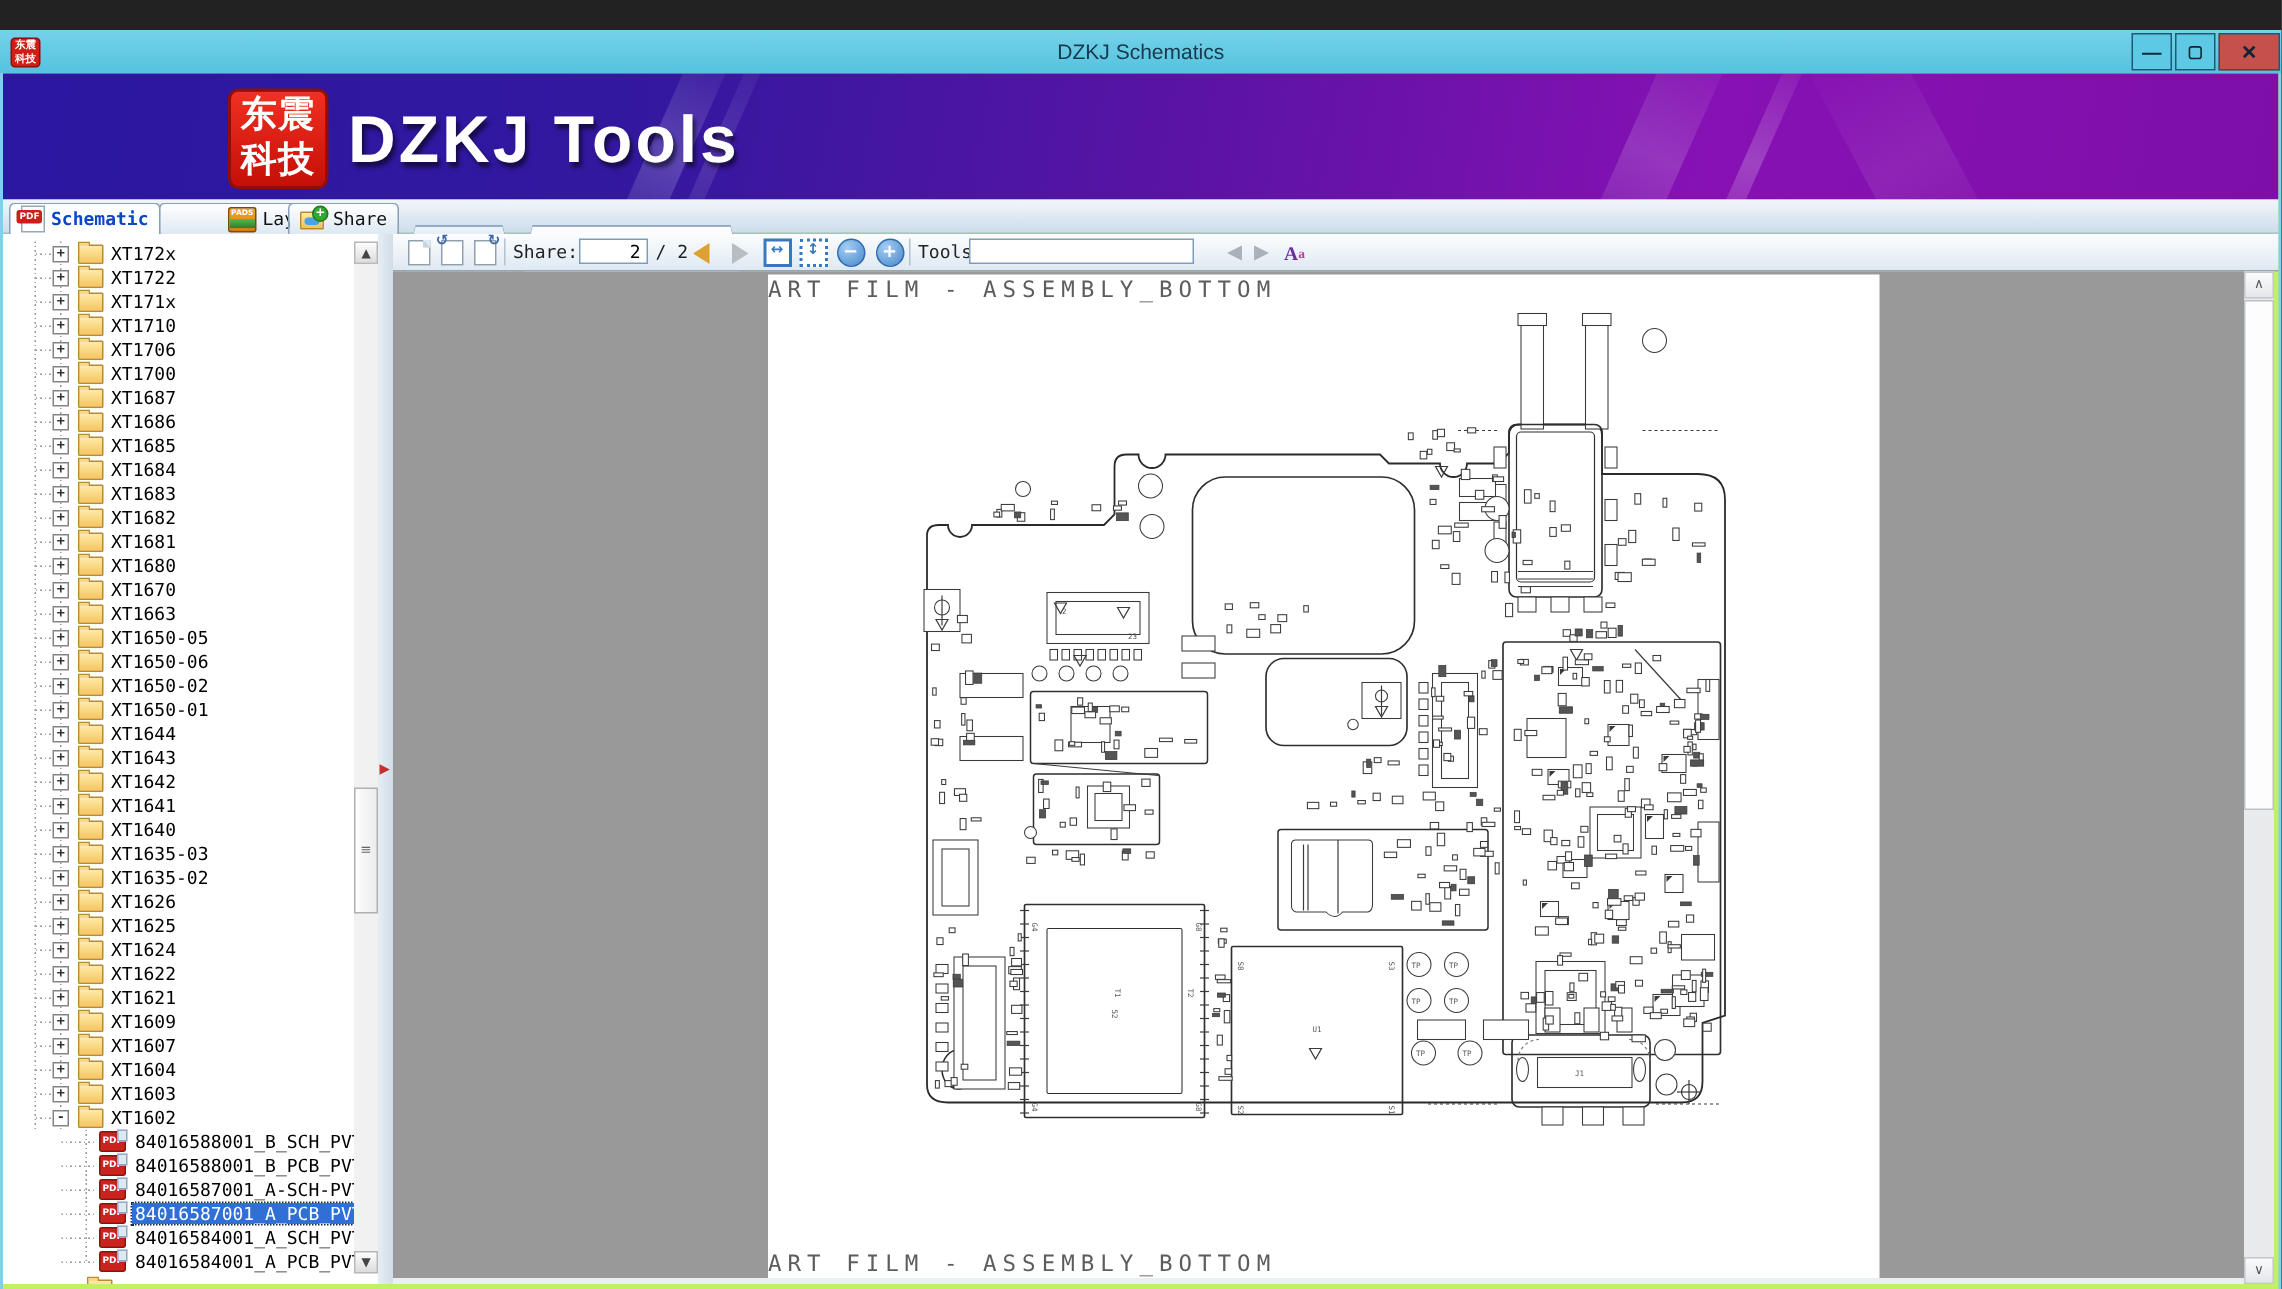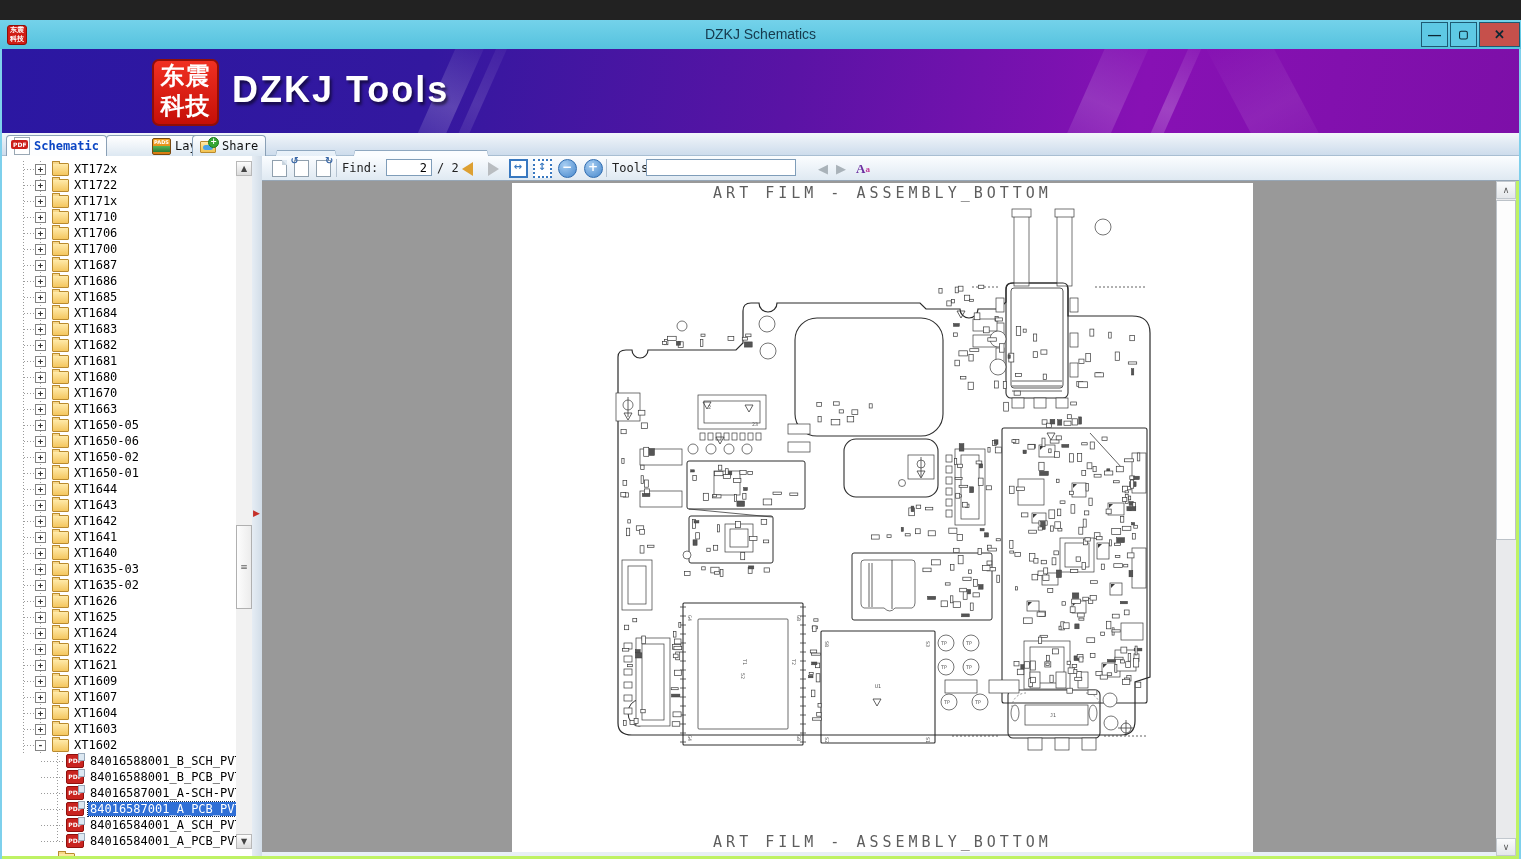--- a/index.html
+++ b/index.html
@@ -23,21 +23,21 @@
   
   #banner{position:absolute;left:2px;top:29px;width:1517px;height:84px;overflow:hidden;background:linear-gradient(100deg,#2b17a2 0%,#33189f 28%,#5a13a5 52%,#8711b4 75%,#7d0fa8 100%);}
   .streak{position:absolute;background:linear-gradient(#ffffff00,#ffffffb0,#ffffff00);opacity:.28;transform:rotate(24deg);}
   #st1{left:430px;top:-30px;width:26px;height:170px;}
   #st2{left:470px;top:-40px;width:10px;height:190px;opacity:.18;}
   #st3{left:1080px;top:-40px;width:40px;height:190px;opacity:.22;}
   #st4{left:1160px;top:-30px;width:12px;height:180px;opacity:.30;}
   #st5{left:1240px;top:-30px;width:60px;height:180px;opacity:.12;transform:rotate(-28deg);}
   #banner-logo{position:absolute;left:150px;top:10px;width:63px;height:63px;background:linear-gradient(#f03022,#c50f07);border:2px solid #8f0e08;border-radius:7px;color:#fff;text-align:center;font-family:"DejaVu Sans",sans-serif;font-weight:bold;overflow:hidden;}
   #banner-logo div{font-size:24px;line-height:30px;letter-spacing:1px;}
-  #brand{position:absolute;left:230px;top:20px;font-size:36px;font-weight:bold;color:#ffffff;letter-spacing:2px;text-shadow:2px 3px 3px rgba(0,0,0,.55);}
+  #brand{position:absolute;left:230px;top:20px;font-size:44px;font-weight:bold;color:#ffffff;letter-spacing:2px;text-shadow:2px 3px 3px rgba(0,0,0,.55);}
   #tagline{position:absolute;right:112px;top:24px;font-size:28px;font-weight:bold;color:#fbfbff;text-shadow:1px 2px 3px rgba(0,0,0,.5);letter-spacing:.5px;}
 
   
   #tabstrip{position:absolute;left:2px;top:113px;width:1517px;height:23px;background:linear-gradient(#f2f6fa,#cddcec);border-bottom:1px solid #a8bed2;box-sizing:border-box;}
   .ftab{position:absolute;top:2px;height:21px;border:1px solid #8aa0b6;border-bottom:none;border-radius:4px 4px 0 0;background:linear-gradient(#ffffff,#dde8f2);display:flex;align-items:center;gap:4px;padding:0 7px;box-sizing:border-box;font:12px "DejaVu Sans Mono",monospace;color:#111;cursor:pointer;}
   .ftab.active{background:#fdfeff;color:#0b46c4;font-weight:bold;}
   #tab-schematic{left:4px;}
   #tab-layout{left:104px;padding-left:45px;}
   #tab-share{left:190px;}
   .pdfsheet{position:relative;width:14px;height:16px;background:#fff;border:1px solid #9aa8b4;}
@@ -96,21 +96,21 @@
   .grip{position:absolute;left:50%;top:50%;transform:translate(-50%,-50%);font:9px "DejaVu Sans",sans-serif;color:#666;}
   #tree-sb{left:234px;top:5px;width:16px;height:688px;}
 
   
   #splitter{position:absolute;left:252px;top:136px;width:10px;height:700px;background:linear-gradient(90deg,#e6edf4,#d2dde8);cursor:col-resize;}
   #split-arrow{position:absolute;left:1px;top:352px;font:9px "DejaVu Sans",sans-serif;color:#c5302a;}
 
   
   #viewer{position:absolute;left:262px;top:161px;width:1234px;height:675px;background:#999999;overflow:hidden;}
   #page{position:absolute;left:250px;top:2px;width:741px;height:673px;background:#fff;}
-  .arttitle{position:absolute;width:100%;text-align:center;font:15px "DejaVu Sans Mono",monospace;color:#5d5d5d;letter-spacing:4px;}
+  .arttitle{position:absolute;width:100%;text-align:left;font:15px "DejaVu Sans Mono",monospace;color:#5d5d5d;letter-spacing:4px;}
   #art-top{top:1px;}
   #art-bottom{top:650px;}
   #pcb-svg{position:absolute;left:0;top:0;}
   #hstrip{position:absolute;left:262px;top:832px;width:1234px;height:4px;background:#e8eff6;}
 
   
   #view-sb{left:1496px;top:161px;width:20px;height:675px;background:#e9eaec;}
   #view-sb .sbbtn{background:linear-gradient(#fafbfc,#e4e7ea);border:1px solid #c2c8ce;color:#555;font-size:9px;}
   #vthumb{background:#fdfdfd;border:1px solid #bcc2c8;}
 
@@ -193,21 +193,21 @@
         <span class="sheet">
           <span class="rot" style="left:-4px;">↺</span>
         </span>
       </div>
     <div class="tbtn" style="left:50px;">
         <span class="sheet">
           <span class="rot" style="right:-4px;">↻</span>
         </span>
       </div>
     <div class="tsep" style="left:74px;"></div>
-    <span class="tlabel" style="left:80px;">Find:</span>
+    <span class="tlabel" style="left:80px;">Share:</span>
     <input class="tinput" style="left: 124px; width: 46px; text-align: right;" value="2">
     <span class="tlabel" style="left:175px;">/ 2</span>
     <div class="tbtn" style="left:194px;">
         <span class="tri gold"></span>
       </div>
     <div class="tbtn" style="left:220px;">
         <span class="tri gray"></span>
       </div>
     <div class="tbtn" style="left:245px;">
         <span class="fitbox">↔</span>

